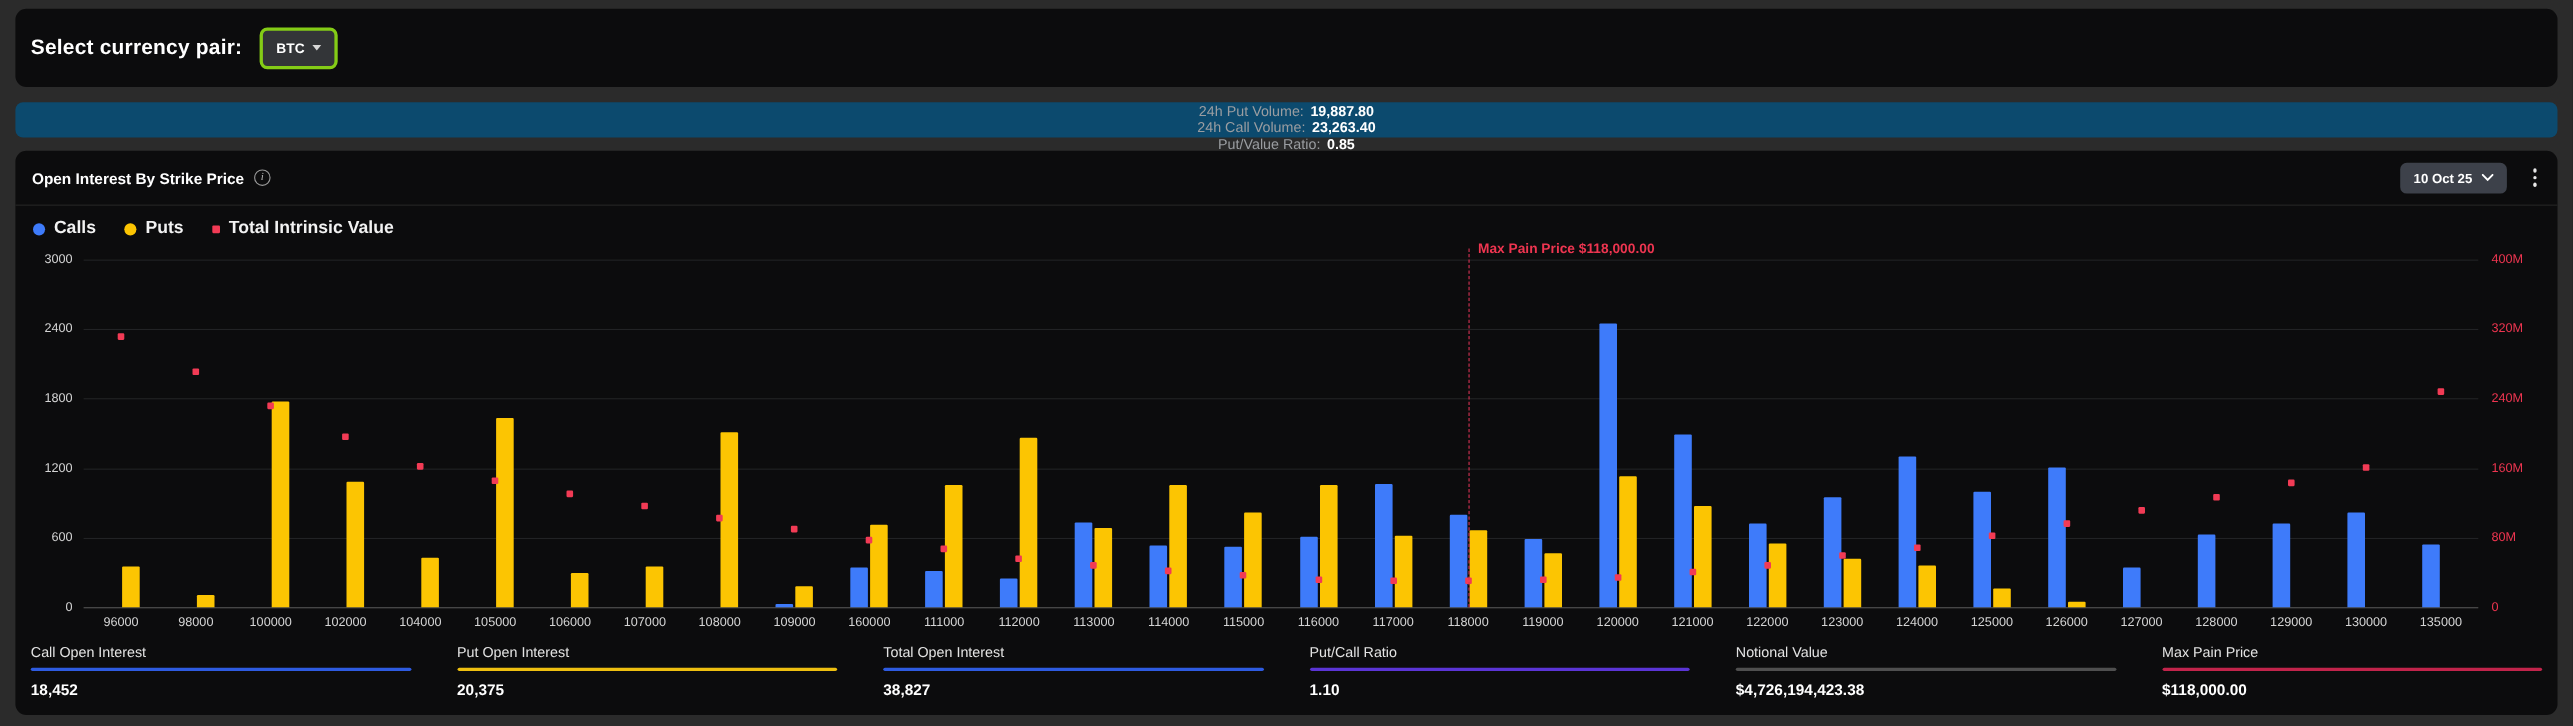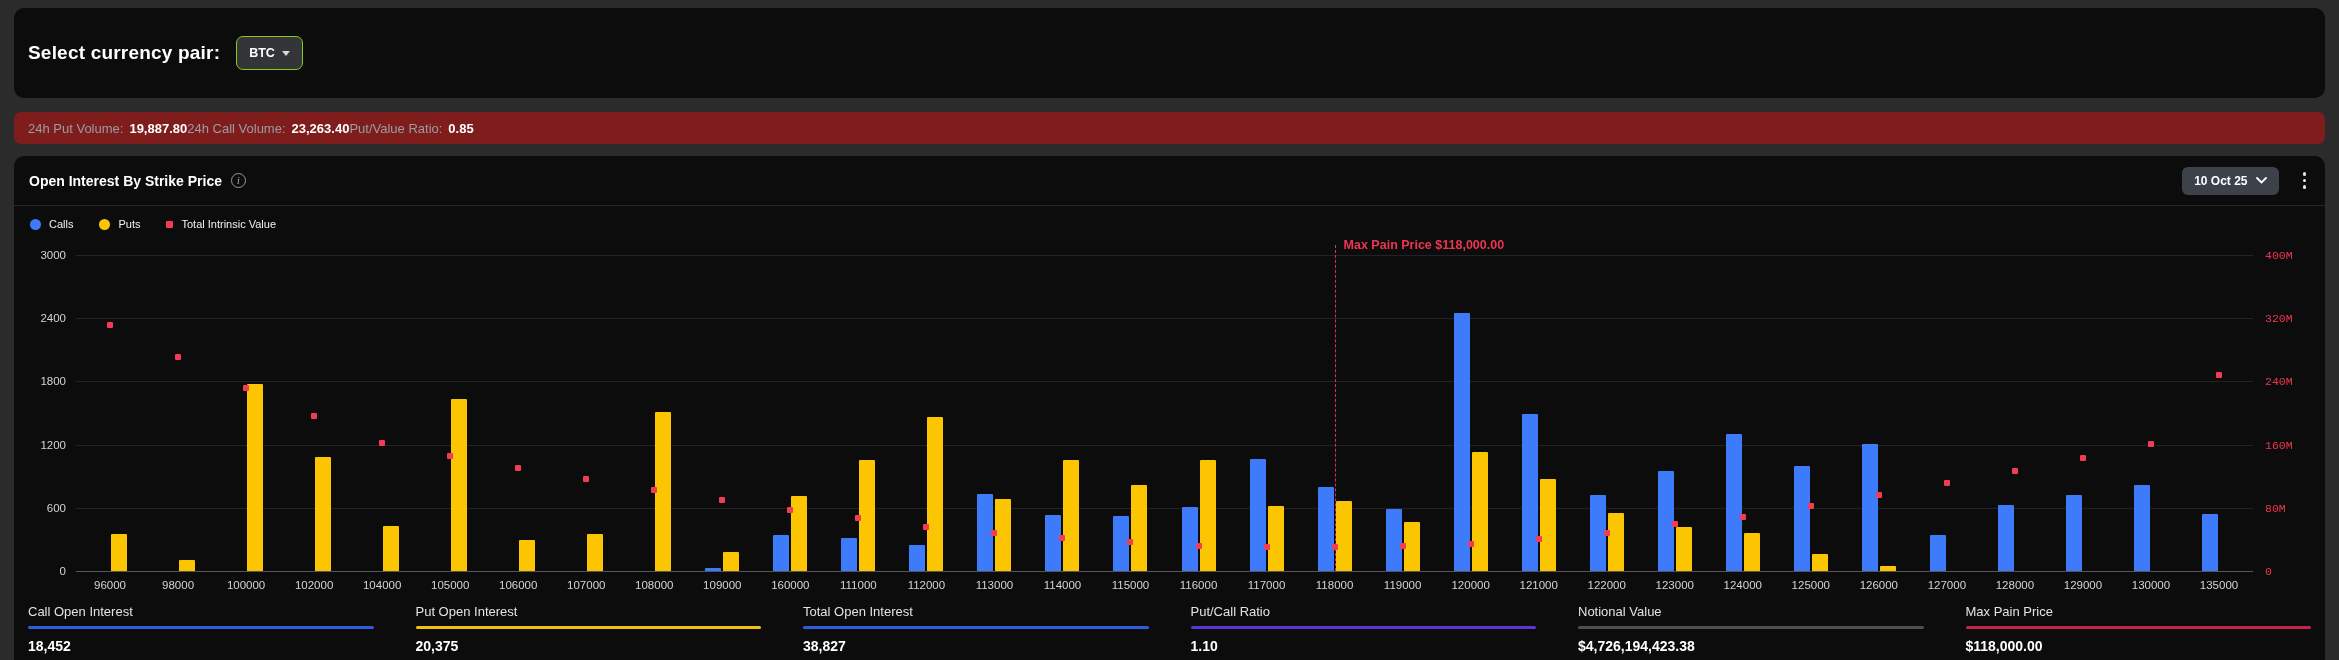--- a/index.html
+++ b/index.html
@@ -2,30 +2,30 @@
 <html><head>
 <meta charset="utf-8">
 <style>
   * { margin:0; padding:0; box-sizing:border-box; }
   html,body { width:2339px; height:660px; overflow:hidden; }
   body { background:#2b2b2b; font-family:"Liberation Sans", sans-serif; color:#fff; }
   .page { position:relative; width:2339px; height:660px; padding:8px 14px 0 14px; }
   .panel { background:#0c0c0d; border-radius:10px; }
 
   
-  .currency-panel { height:90px; display:flex; align-items:center; padding:0 14px; margin-bottom:14px; }
+  .currency-panel { height:71px; display:flex; align-items:center; padding:0 14px; margin-bottom:14px; }
   .currency-title { font-size:19px; font-weight:bold; letter-spacing:.2px; }
-  .btc-btn { margin-left:16px; background:#333538; border:1px solid #84cc16; border-radius:7px;
+  .btc-btn { margin-left:16px; background:#333538; border:3px solid #84cc16; border-radius:7px;
              padding:9px 12px; display:flex; align-items:center; gap:7px; cursor:pointer; color:#fff; }
   .btc-btn span.val { font-size:12.5px; font-weight:bold; }
   .caret { width:0; height:0; border-left:4px solid transparent; border-right:4px solid transparent; border-top:5px solid #d7d7d7; }
 
   
-  .volume-bar { background:#7f1d1d; border-radius:7px; height:32px; display:flex; align-items:center;
-                padding:0 14px; margin-bottom:12px; }
+  .volume-bar { background:#0c4a6e; border-radius:7px; height:32px; display:flex; align-items:center;
+                padding:0 14px; margin-bottom:12px;flex-direction:column; }
   .vol-item { display:flex; align-items:center; gap:6px; font-size:13px; }
   .vol-label { color:#9a9da1; }
   .vol-value { color:#fff; font-weight:bold; }
 
   
   .chart-panel { position:relative; height:513px; }
   .cp-header { height:50px; display:flex; align-items:center; justify-content:space-between;
                padding:0 15px; border-bottom:1px solid #262626; }
   .cp-title-wrap { display:flex; align-items:center; gap:9px; }
   .cp-title { font-size:14px; font-weight:600; }
@@ -35,28 +35,28 @@
   .date-btn { background:#3d414a; border:none; border-radius:6px; color:#fff; padding:7px 12px;
               font-size:12px; font-weight:bold; display:flex; align-items:center; gap:8px; cursor:pointer;
               font-family:"Liberation Sans", sans-serif; }
   .kebab { display:flex; flex-direction:column; gap:3px; padding:2px 4px; cursor:pointer; }
   .kebab i { width:3.5px; height:3.5px; border-radius:50%; background:#e8e8e8; }
 
   .legend { position:absolute; top:62px; left:16px; display:flex; gap:26px; align-items:center; }
   .legend-item { display:flex; align-items:center; gap:8px; cursor:pointer; }
   .legend-marker.circle { width:11px; height:11px; border-radius:50%; }
   .legend-marker.square { width:7px; height:7px; border-radius:1px; }
-  .legend-label { font-size:11px; font-weight:normal; color:#f2f2f2; }
+  .legend-label { font-size:16px; font-weight:bold; color:#f2f2f2; }
 
   .chart-area { position:absolute; top:88px; left:14px; right:14px; height:356px; }
   .plot { position:absolute; left:48px; right:58px; top:11px; bottom:29px; }
   .gridline { position:absolute; left:0; right:0; height:1px; background:#222325; }
   .gridline.baseline { background:#555; }
   .ytick-left { position:absolute; left:-10px; transform:translate(-100%,-50%); font-size:11.5px; color:#d4d4d4; }
-  .ytick-right { position:absolute; right:-12px; transform:translate(100%,-50%); font-size:11.5px; color:#ee3550;font-family:Liberation Mono, monospace; }
+  .ytick-right { position:absolute; right:-12px; transform:translate(100%,-50%); font-size:11.5px; color:#ee3550; }
   .xtick { position:absolute; top:calc(100% + 8px); transform:translateX(-50%); font-size:11.5px; color:#d4d4d4; white-space:nowrap; }
   .bar { position:absolute; bottom:0; width:16px; border-radius:1px 1px 0 0; }
   .dot { position:absolute; width:6px; height:6px; border-radius:1px; }
   .maxpain-line { position:absolute; top:-10px; bottom:0; width:0; border-left:1.5px dashed #d93355; }
   .maxpain-label { position:absolute; top:-17px; font-size:12.5px; font-weight:bold; color:#ee3550; white-space:nowrap; }
 
   .stats { position:absolute; top:448px; left:14px; right:14px; display:grid;
            grid-template-columns:repeat(6,1fr); gap:42px; }
   .stat-label { font-size:13px; color:#e3e3e3; }
   .stat-line { height:3px; border-radius:2px; margin-top:7px; }

